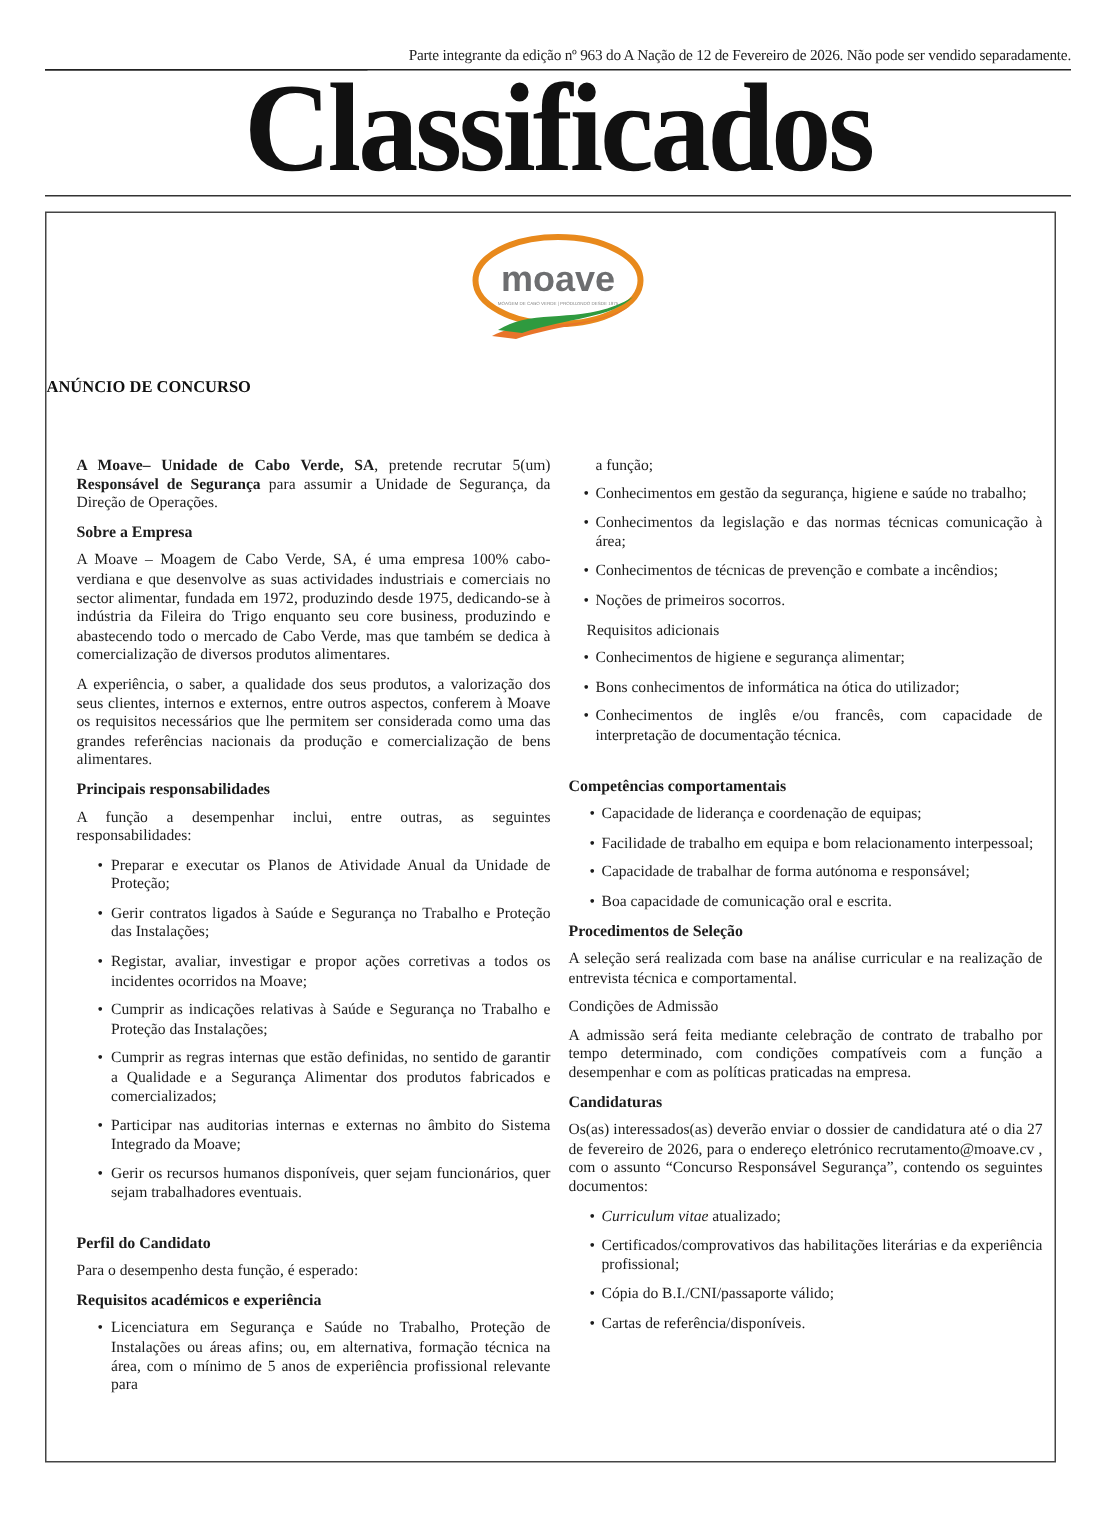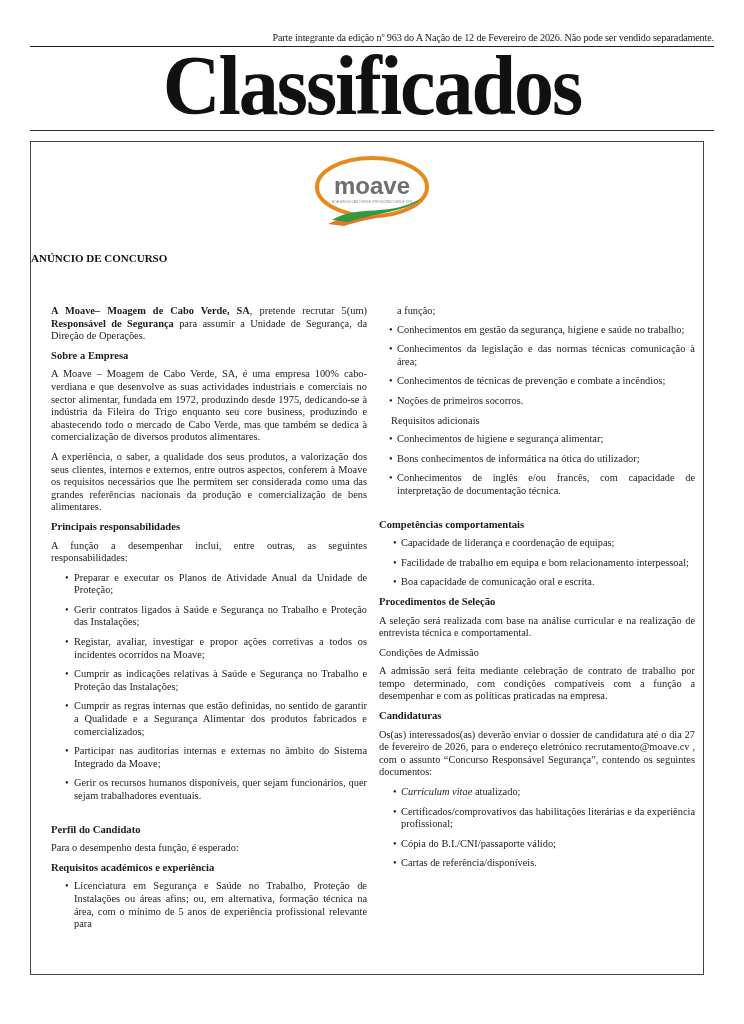--- a/index.html
+++ b/index.html
@@ -74,21 +74,21 @@
     <ellipse cx="58" cy="33" rx="55" ry="29" fill="#ffffff" stroke="#e8891c" stroke-width="4"></ellipse>
     <text x="58" y="40" text-anchor="middle" font-family="Liberation Sans, sans-serif" font-weight="bold" font-size="24" fill="#6d6e70">moave</text>
     <text x="58" y="49" text-anchor="middle" font-family="Liberation Sans, sans-serif" font-size="3" fill="#888">MOAGEM DE CABO VERDE | PRODUZINDO DESDE 1975</text>
     <path d="M14 70 C 40 56, 70 70, 106 50 C 90 62, 60 62, 30 72 Z" fill="#e8742a"></path>
     <path d="M18 66 C 44 50, 74 64, 108 44 C 94 58, 64 58, 34 68 Z" fill="#2f9a3f"></path>
   </svg>
 
   <div class="ad-title">ANÚNCIO DE CONCURSO</div>
 
   <div class="col col-left">
-    <p><span class="b">A Moave– Moagem de Cabo Verde, SA</span><span>, pretende recrutar 5(um) </span><span class="b">Responsável de Segurança</span><span> para assumir a Unidade de Segurança, da Direção de Operações.</span></p>
+    <p><span class="b">A Moave– Unidade de Cabo Verde, SA</span><span>, pretende recrutar 5(um) </span><span class="b">Responsável de Segurança</span><span> para assumir a Unidade de Segurança, da Direção de Operações.</span></p>
 
     <h3>Sobre a Empresa</h3>
     <p>A Moave – Moagem de Cabo Verde, SA, é uma empresa 100% cabo-verdiana e que desenvolve as suas actividades industriais e comerciais no sector alimentar, fundada em 1972, produzindo desde 1975, dedicando-se à indústria da Fileira do Trigo enquanto seu core business, produzindo e abastecendo todo o mercado de Cabo Verde, mas que também se dedica à comercialização de diversos produtos alimentares.</p>
     <p>A experiência, o saber, a qualidade dos seus produtos, a valorização dos seus clientes, internos e externos, entre outros aspectos, conferem à Moave os requisitos necessários que lhe permitem ser considerada como uma das grandes referências nacionais da produção e comercialização de bens alimentares.</p>
 
     <h3>Principais responsabilidades</h3>
     <p>A função a desempenhar inclui, entre outras, as seguintes responsabilidades:</p>
     <ul>
       <li>Preparar e executar os Planos de Atividade Anual da Unidade de Proteção;</li>
       <li>Gerir contratos ligados à Saúde e Segurança no Trabalho e Proteção das Instalações;</li>
@@ -121,20 +121,21 @@
       <li>Conhecimentos de higiene e segurança alimentar;</li>
       <li>Bons conhecimentos de informática na ótica do utilizador;</li>
       <li>Conhecimentos de inglês e/ou francês, com capacidade de interpretação de documentação técnica.</li>
     </ul>
     <div class="gap"></div>
 
     <h3>Competências comportamentais</h3>
     <ul class="indent">
       <li>Capacidade de liderança e coordenação de equipas;</li>
       <li>Facilidade de trabalho em equipa e bom relacionamento interpessoal;</li>
+      <li>Capacidade de trabalhar de forma autónoma e responsável;</li>
       <li>Boa capacidade de comunicação oral e escrita.</li>
     </ul>
 
     <h3>Procedimentos de Seleção</h3>
     <p> A seleção será realizada com base na análise curricular e na realização de entrevista técnica e comportamental.</p>
 
     <p class="sub">Condições de Admissão</p>
     <p>A admissão será feita mediante celebração de contrato de trabalho por tempo determinado, com condições compatíveis com a função a desempenhar e com as políticas praticadas na empresa.</p>
 
     <h3>Candidaturas</h3>

